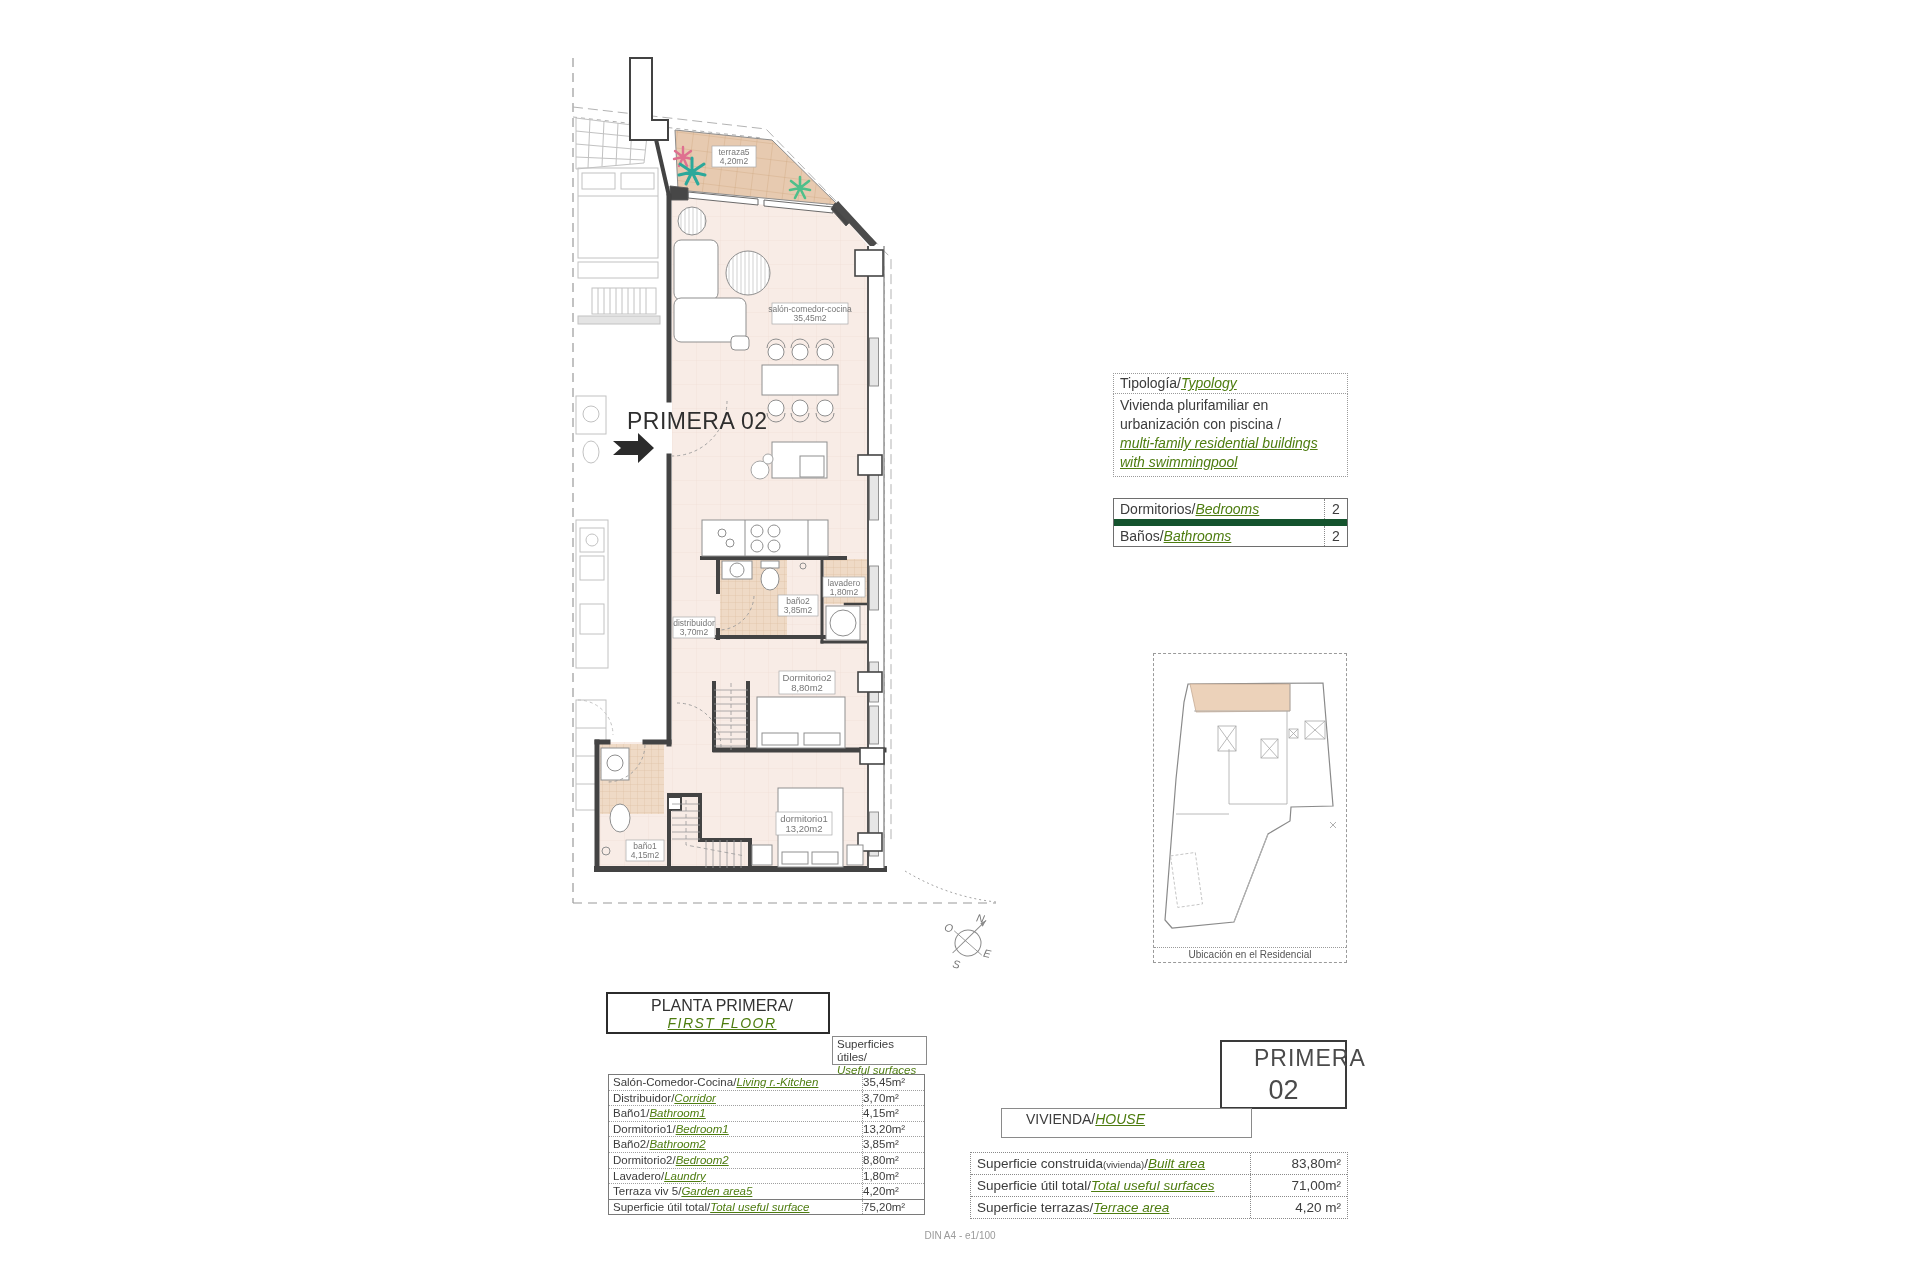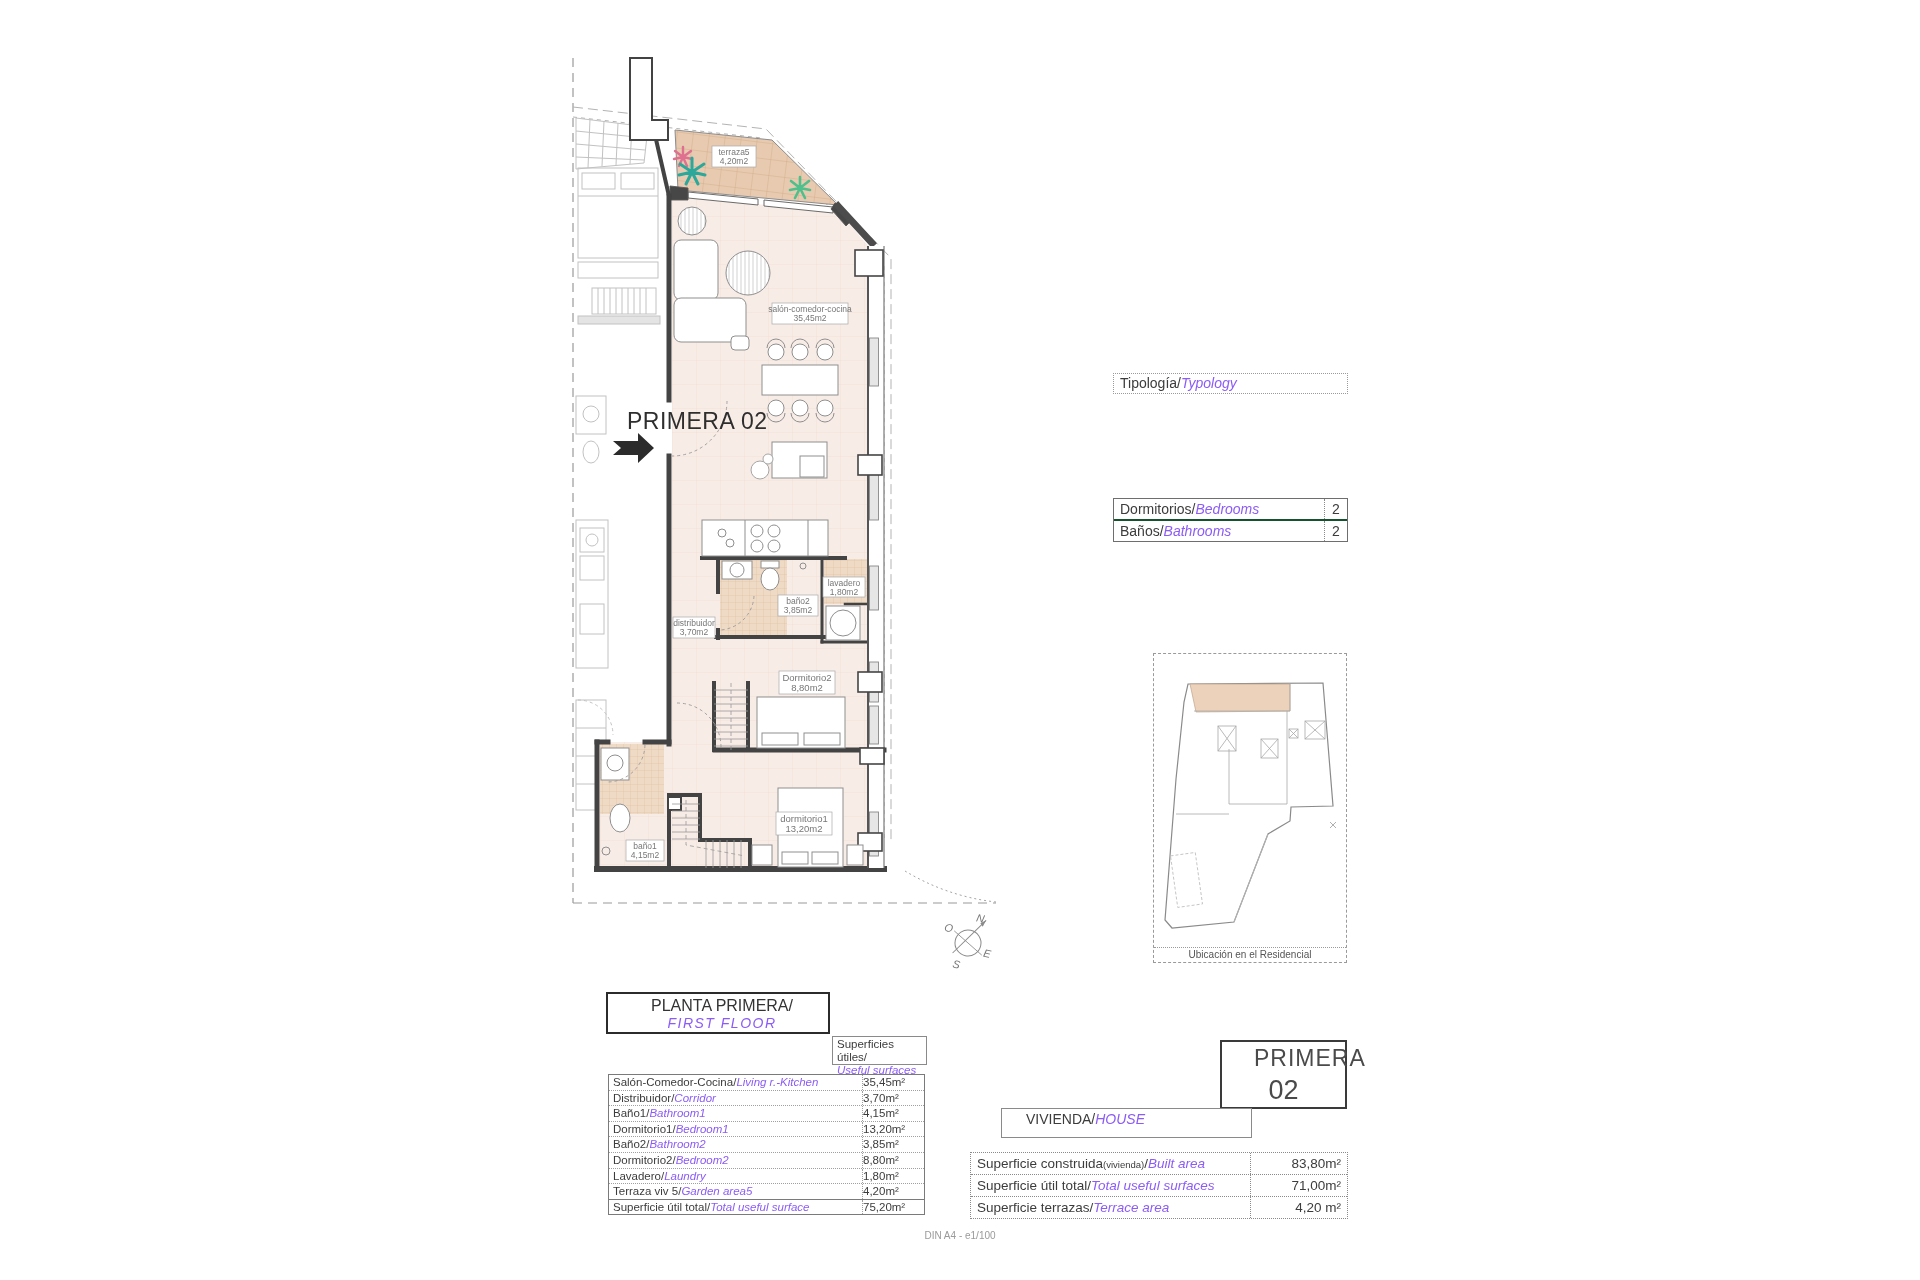--- a/index.html
+++ b/index.html
@@ -4,28 +4,28 @@
 <style>
   html,body{margin:0;padding:0;background:#fff;}
   #canvas{position:relative;width:1920px;height:1280px;background:#ffffff;overflow:hidden;
           font-family:"Liberation Sans",sans-serif;color:#3a3a3a;}
   .abs{position:absolute;}
   svg text{font-family:"Liberation Sans",sans-serif;}
   
   .dottedbox{border:1px dotted #9a9a9a;background:#fff;box-sizing:border-box;}
   .solidbox{border:1px solid #8a8a8a;background:#fff;box-sizing:border-box;}
   .es{color:#3c3c3c;}
-  .en{color:#8b5cf6;font-style:italic;}
+  .en{color:#4d7c0f;font-style:italic;text-decoration:underline;}
   
   #typology-header{left:1113px;top:373px;width:235px;height:21px;font-size:14px;line-height:19px;padding-left:6px;}
   #typology-body{left:1113px;top:393px;width:235px;height:84px;font-size:14px;line-height:19px;padding:2px 6px;}
   
   #counts-table{left:1113px;top:498px;width:235px;border:1px solid #6e6e6e;box-sizing:border-box;background:#fff;}
   #counts-table .crow{display:flex;height:20px;font-size:14px;line-height:20px;}
-  #counts-table .crow + .crow{border-top:2px solid #14532d;}
+  #counts-table .crow + .crow{border-top:7px solid #14532d;}
   #counts-table .clabel{flex:1;padding-left:6px;white-space:nowrap;overflow:hidden;}
   #counts-table .cval{width:22px;border-left:1px dotted #8a8a8a;text-align:center;color:#3c3c3c;}
   
   #minimap{left:1153px;top:653px;width:194px;height:310px;border:1px dashed #9a9a9a;box-sizing:border-box;background:#fff;}
   #minimap-caption{position:absolute;left:0;right:0;bottom:0;height:14px;border-top:1px dotted #9a9a9a;
        font-size:10px;line-height:14px;text-align:center;color:#555;}
   
   #floor-title-box{left:606px;top:992px;width:224px;height:42px;border:2px solid #2b2b2b;background:#fff;
        box-sizing:border-box;padding:2px 0 0 8px;text-align:center;}
   #floor-title-box .t1{font-size:16px;line-height:19px;color:#333;}
@@ -324,20 +324,26 @@
         <text x="946" y="936">O</text>
         <text x="989" y="953">E</text>
         <text x="961" y="970">S</text>
       </g>
     </g>
   </svg>
 
   <div class="abs dottedbox" id="typology-header">
     <span class="es">Tipología/</span><span class="en">Typology</span>
   </div>
+  <div class="abs dottedbox" id="typology-body">
+    <div class="es">Vivienda plurifamiliar en</div>
+    <div class="es">urbanización con piscina  /</div>
+    <div class="en">multi-family residential buildings</div>
+    <div class="en">with swimmingpool</div>
+  </div>
 
   <div class="abs" id="counts-table">
     <div class="crow">
       <div class="clabel"><span class="es">Dormitorios/</span><span class="en">Bedrooms</span></div>
       <div class="cval">2</div>
     </div>
     <div class="crow">
       <div class="clabel"><span class="es">Baños/</span><span class="en">Bathrooms</span></div>
       <div class="cval">2</div>
     </div>

